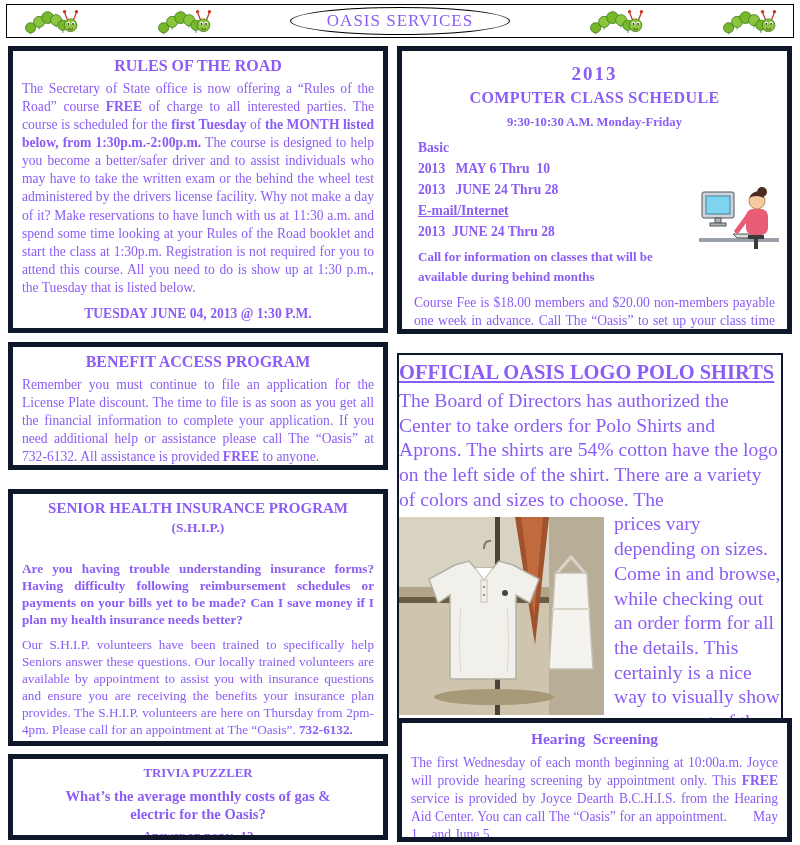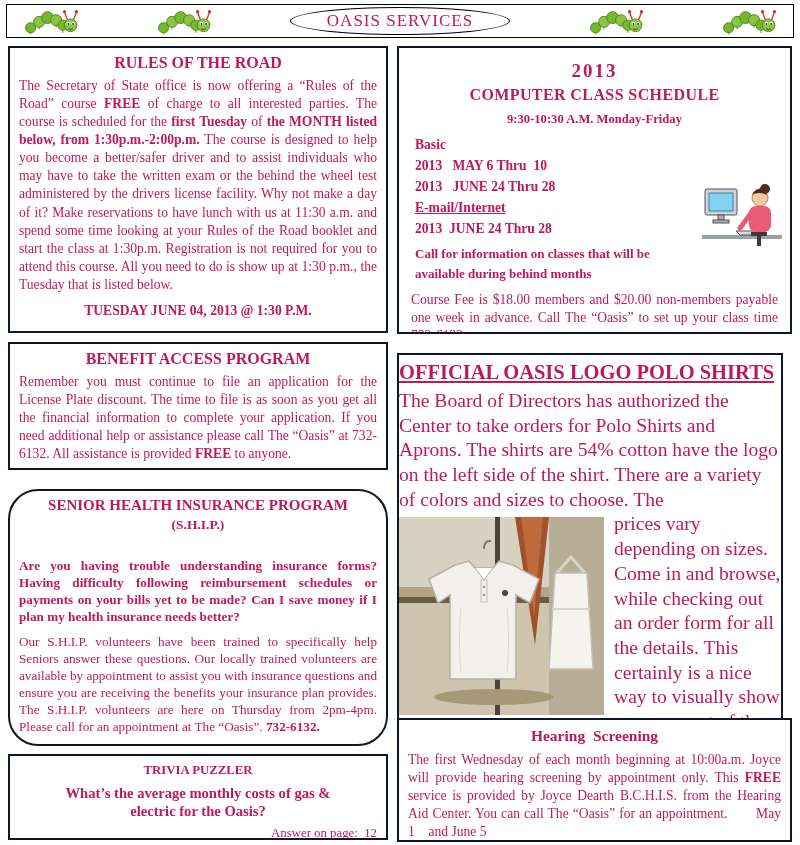--- a/index.html
+++ b/index.html
@@ -1,18 +1,18 @@
 <!DOCTYPE html>
 <html><head>
 <meta charset="utf-8">
 <style>
   html,body{margin:0;padding:0;background:#ffffff;}
-  .page{position:relative;width:800px;height:845px;background:#ffffff;color:#be185d;
+  .page{position:relative;width:800px;height:845px;background:#ffffff;color:#8b5cf6;
         font-family:"Liberation Serif", serif;overflow:hidden;}
-  .box{position:absolute;border:2px solid #0f172a;background:#fff;box-sizing:border-box;
+  .box{position:absolute;border:5px solid #0f172a;background:#fff;box-sizing:border-box;
        padding:3px 9px;overflow:hidden;}
   .thick{border-width:2px;}
   
   .header{position:absolute;left:6px;top:4px;width:788px;height:34px;border:1px solid #000;
           box-sizing:border-box;display:flex;align-items:center;justify-content:space-between;
           padding:0 16px;background:#fff;}
   .title-ellipse{border:1px solid #000;border-radius:50%;padding:3px 36px;font-size:17px;
                  letter-spacing:1px;white-space:nowrap;}
   .cat{flex:0 0 auto;}
   
@@ -20,21 +20,21 @@
   .just{text-align:justify;}
   p{margin:0 0 8px;}
   .body-sm{font-size:13.6px;line-height:1.33;}
   .center-bold{text-align:center;font-weight:bold;}
   
   .ship-sub{text-align:center;font-weight:bold;font-size:13.5px;margin:-2px 0 24px;}
   .ship-body{font-size:13.2px;line-height:1.29;}
   
   .trivia-label{text-align:center;font-weight:bold;font-size:12.8px;margin:4px 0 6px;}
   .trivia-q{text-align:center;font-weight:bold;font-size:14.6px;margin:0 30px 6px;line-height:1.25;}
-  .trivia-a{text-align:right;font-weight:normal;font-size:12.8px;}
+  .trivia-a{text-align:center;font-weight:bold;font-size:12.8px;}
   
   .cc-year{text-align:center;font-weight:bold;font-size:19px;letter-spacing:2px;margin:4px 0 2px;}
   .cc-title{text-align:center;font-weight:bold;font-size:16px;margin:4px 0 2px;letter-spacing:.4px;}
   .cc-time{text-align:center;font-weight:bold;font-size:12.6px;margin:8px 0 10px;}
   .cc-line{font-weight:bold;font-size:13.6px;margin:5px 0;padding-left:4px;}
   .cc-email{text-decoration:underline;}
   .cc-note{font-weight:bold;font-size:13px;width:288px;margin:7px 0;padding-left:4px;line-height:1.55;}
   .cc-fee{font-size:13.6px;line-height:1.3;margin-top:6px;}
   .computer-art{position:absolute;right:8px;top:128px;}
   
@@ -96,21 +96,21 @@
     <div class="sec-title">RULES OF THE ROAD</div>
     <p class="just body-sm"><span>The Secretary of State office is now offering a “Rules of the Road” course </span><b>FREE</b><span> of charge to all interested parties.  The course is scheduled for the </span><b>first Tuesday</b><span> of </span><b>the MONTH listed below, from 1:30p.m.-2:00p.m.</b><span>  The course is designed to help you become a better/safer driver and to assist individuals who may have to take the written exam or the behind the wheel test administered by the drivers license facility.  Why not make a day of it?  Make reservations to have lunch with us at 11:30 a.m. and spend some time looking at your Rules of the Road booklet and start the class at 1:30p.m. Registration is not required for you to attend this course.  All you need to do is show up at 1:30 p.m., the Tuesday that is listed below.</span></p>
     <div class="center-bold body-sm" style="">TUESDAY JUNE 04, 2013 @ 1:30 P.M.</div>
   </div>
 
   <div class="box" style="left:8px;top:342px;width:380px;height:128px;">
     <div class="sec-title">BENEFIT ACCESS PROGRAM</div>
     <p class="just body-sm"><span>Remember you must continue to file an application for the License Plate discount.  The time to file is as soon as you get all the financial information to complete your application.  If you need additional help or assistance please call The “Oasis” at 732-6132.  All  assistance is provided </span><b>FREE</b><span> to anyone.</span></p>
   </div>
 
-  <div class="box" style="left:8px;top:489px;width:380px;height:257px;border-radius:30px;">
+  <div class="box" style="left:8px;top:489px;width:380px;height:257px;">
     <div class="sec-title" style="font-size:15px;">SENIOR HEALTH INSURANCE PROGRAM</div>
     <div class="ship-sub">(S.H.I.P.)</div>
     <p class="just ship-body" style="font-weight:bold;">Are you having trouble understanding insurance forms? Having difficulty following reimbursement schedules or payments on your bills yet to be made?  Can I save money if I plan my health insurance needs better?</p>
     <p class="just ship-body"><span>Our S.H.I.P. volunteers have been trained to specifically help Seniors answer these questions.  Our locally trained volunteers are available by appointment to assist you with insurance questions and ensure you are receiving the benefits your insurance plan provides.  The S.H.I.P.  volunteers are here on Thursday from  2pm-4pm.  Please call for an appointment at The “Oasis”.  </span><b>732-6132.</b></p>
   </div>
 
   <div class="box" style="left:8px;top:754px;width:380px;height:86px;">
     <div class="trivia-label">TRIVIA PUZZLER</div>
     <div class="trivia-q">What’s the average monthly costs of gas &amp; electric for the Oasis?</div>
     <div class="trivia-a">Answer on page:&nbsp; 12</div>

